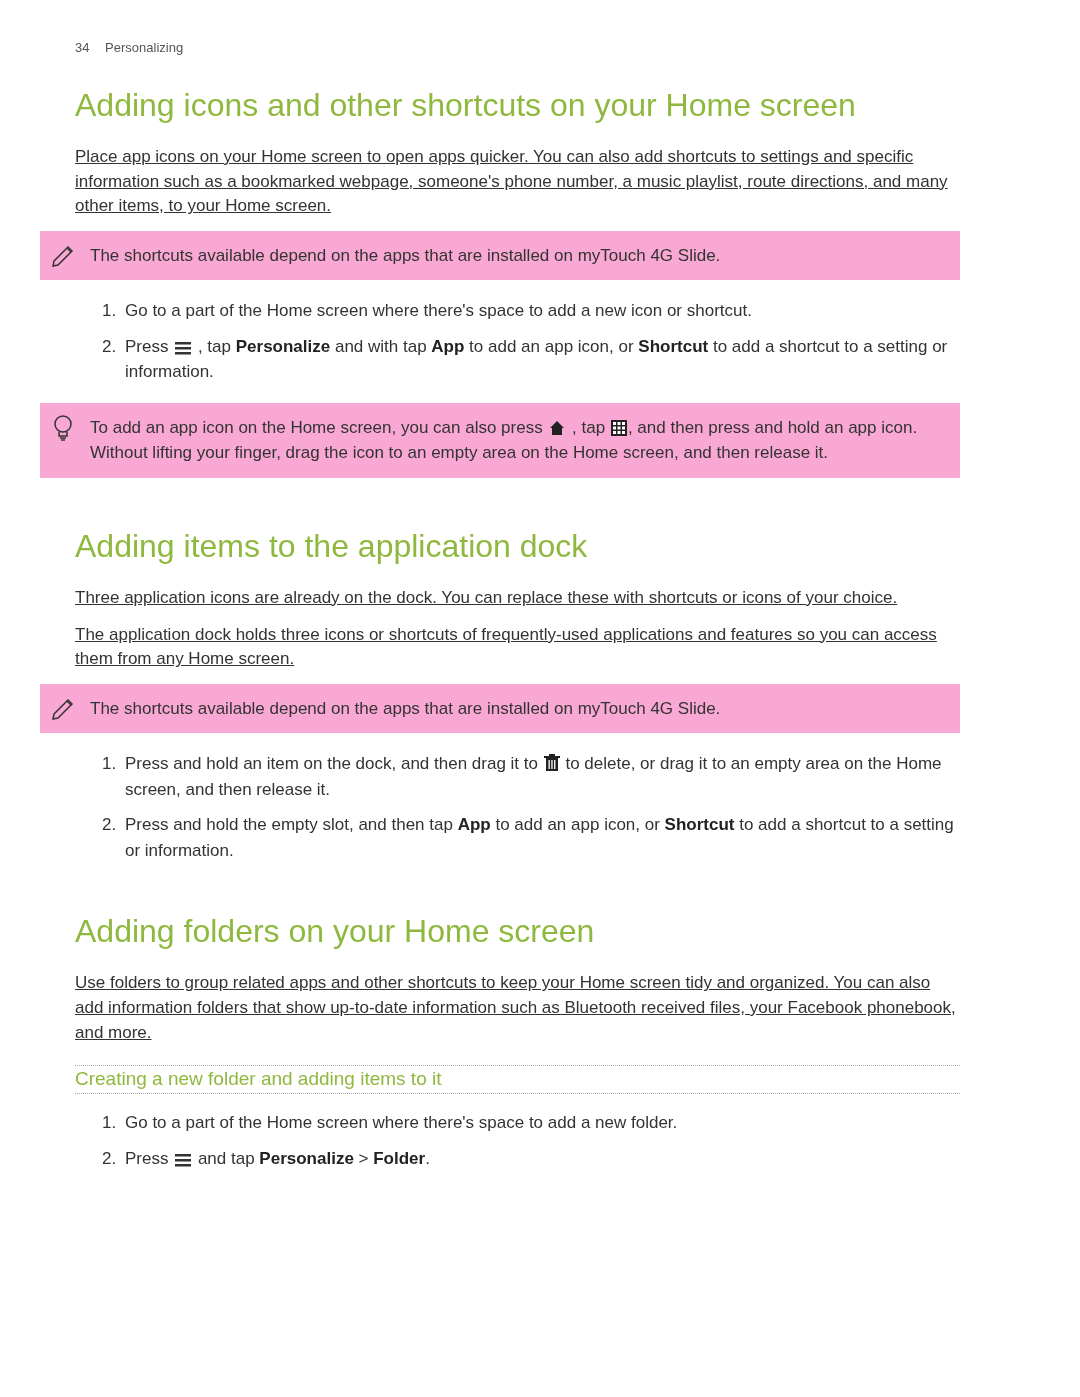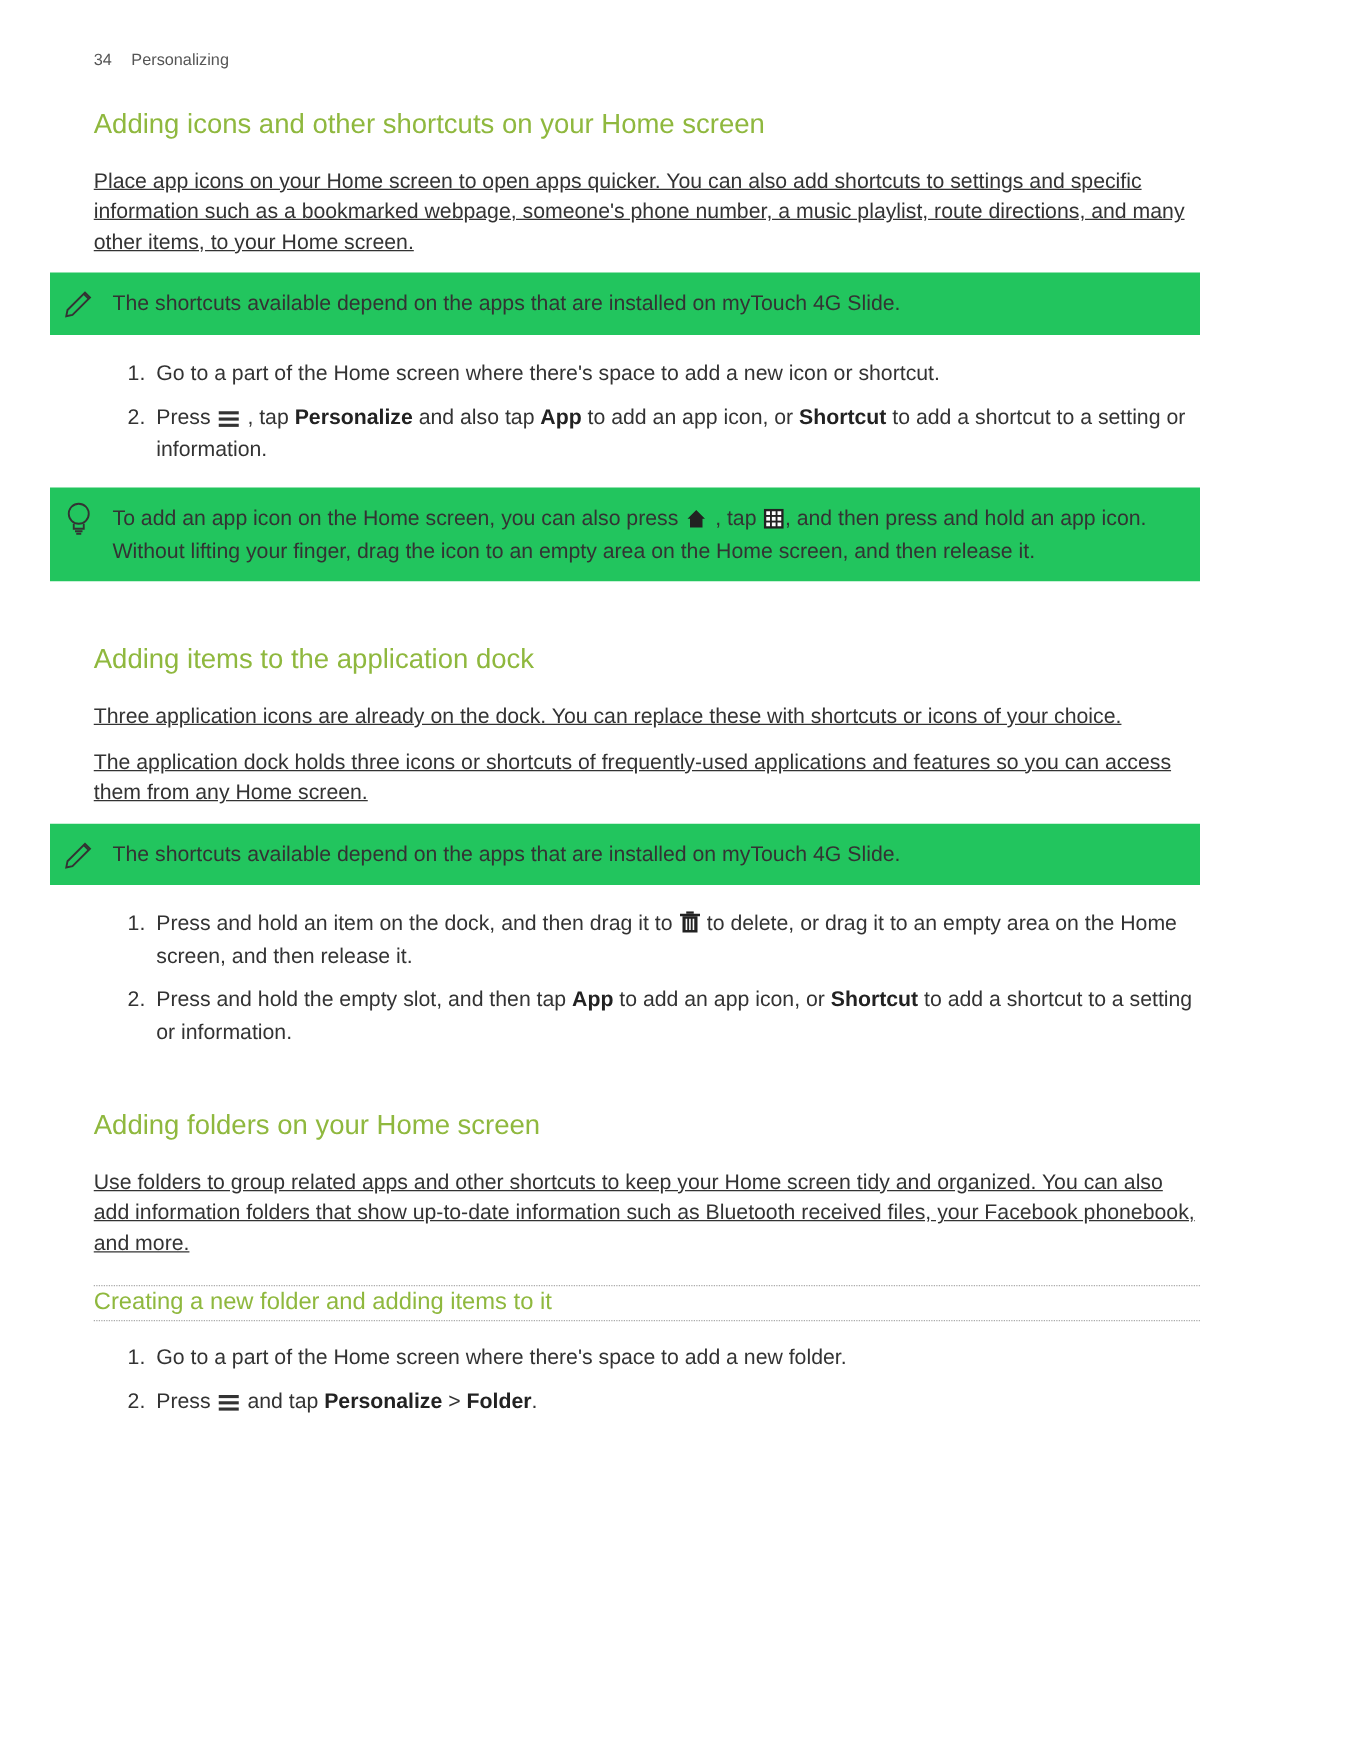--- a/index.html
+++ b/index.html
@@ -16,21 +16,21 @@
   }
   .running-header {
     font-size: 13px;
     color: #555;
     margin-bottom: 30px;
   }
   .running-header .page-num { margin-right: 12px; }
   h1.section {
     color: #8fb83e;
     font-weight: 400;
-    font-size: 22px;
+    font-size: 32px;
     line-height: 1.25;
     margin: 0 16px 20px 0;
   }
   .sub-wrap {
     border-top: 1px dotted #aaa;
     border-bottom: 1px dotted #aaa;
     padding: 2px 0;
     margin-top: 20px;
     margin-bottom: 16px;
     line-height: 1.2;
@@ -51,21 +51,21 @@
     padding-left: 46px;
     margin: 14px 0 18px 0;
   }
   ol li {
     font-size: 17px;
     line-height: 1.5;
     margin-bottom: 10px;
     padding-left: 4px;
   }
   .note {
-    background: #22c55e;
+    background: #f9a8d4;
     margin-left: -35px;
     padding: 12px 18px 12px 50px;
     position: relative;
     font-size: 17px;
     line-height: 1.5;
     color: #333;
     margin-bottom: 18px;
   }
   .note .note-icon {
     position: absolute;
@@ -105,21 +105,21 @@
     <span>The shortcuts available depend on the apps that are installed on myTouch 4G Slide.</span>
   </div>
 
   <ol>
     <li>Go to a part of the Home screen where there's space to add a new icon or shortcut.</li>
     <li>
       <span>Press </span><svg class="inline-ic" width="18" height="14" viewBox="0 0 18 14">
           <rect x="1" y="1" width="16" height="2.5" fill="#333"></rect>
           <rect x="1" y="6" width="16" height="2.5" fill="#333"></rect>
           <rect x="1" y="11" width="16" height="2.5" fill="#333"></rect>
-        </svg><span> , tap </span><span class="b">Personalize</span><span> and also tap </span><span class="b">App</span><span> to add an app icon, or </span><span class="b">Shortcut</span><span> to add a shortcut to a setting or information.</span>
+        </svg><span> , tap </span><span class="b">Personalize</span><span> and with tap </span><span class="b">App</span><span> to add an app icon, or </span><span class="b">Shortcut</span><span> to add a shortcut to a setting or information.</span>
     </li>
   </ol>
 
   <div class="note">
     <span class="note-icon">
       <svg width="26" height="30" viewBox="0 0 26 30">
           <circle cx="13" cy="11" r="8" fill="none" stroke="#333" stroke-width="1.5"></circle>
           <path d="M9 19 L9 23 L17 23 L17 19" fill="none" stroke="#333" stroke-width="1.5"></path>
           <line x1="10" y1="25" x2="16" y2="25" stroke="#333" stroke-width="1.5"></line>
           <line x1="11" y1="27" x2="15" y2="27" stroke="#333" stroke-width="1.5"></line>

